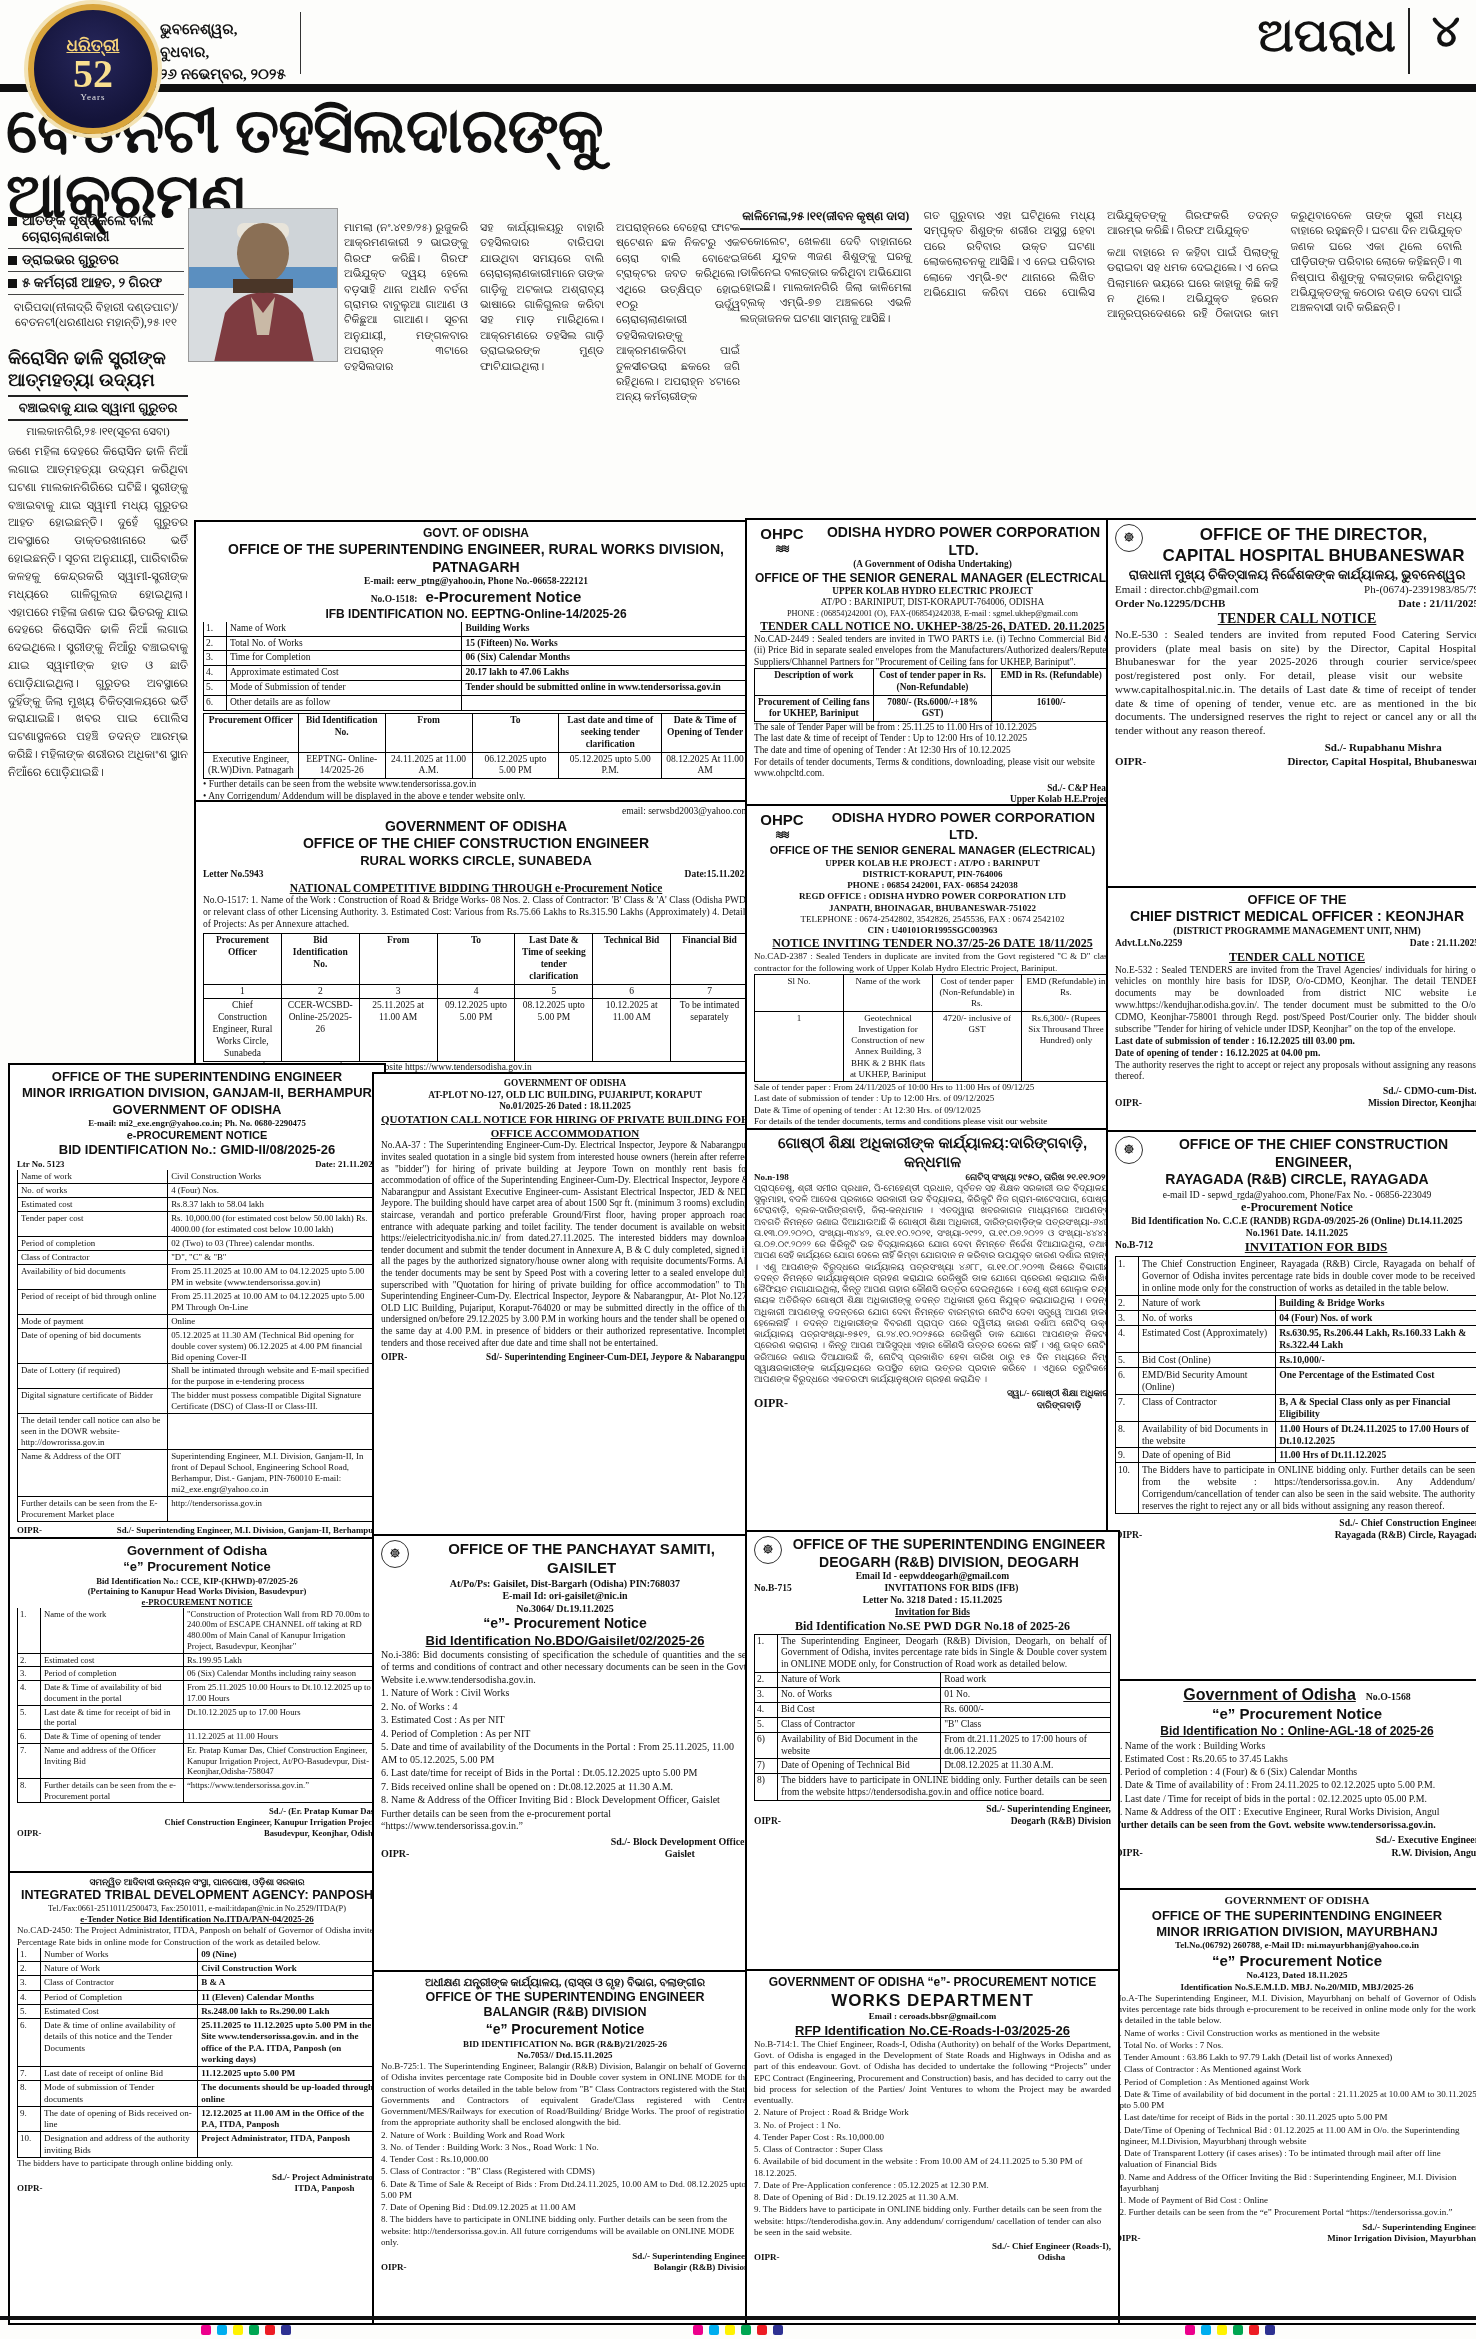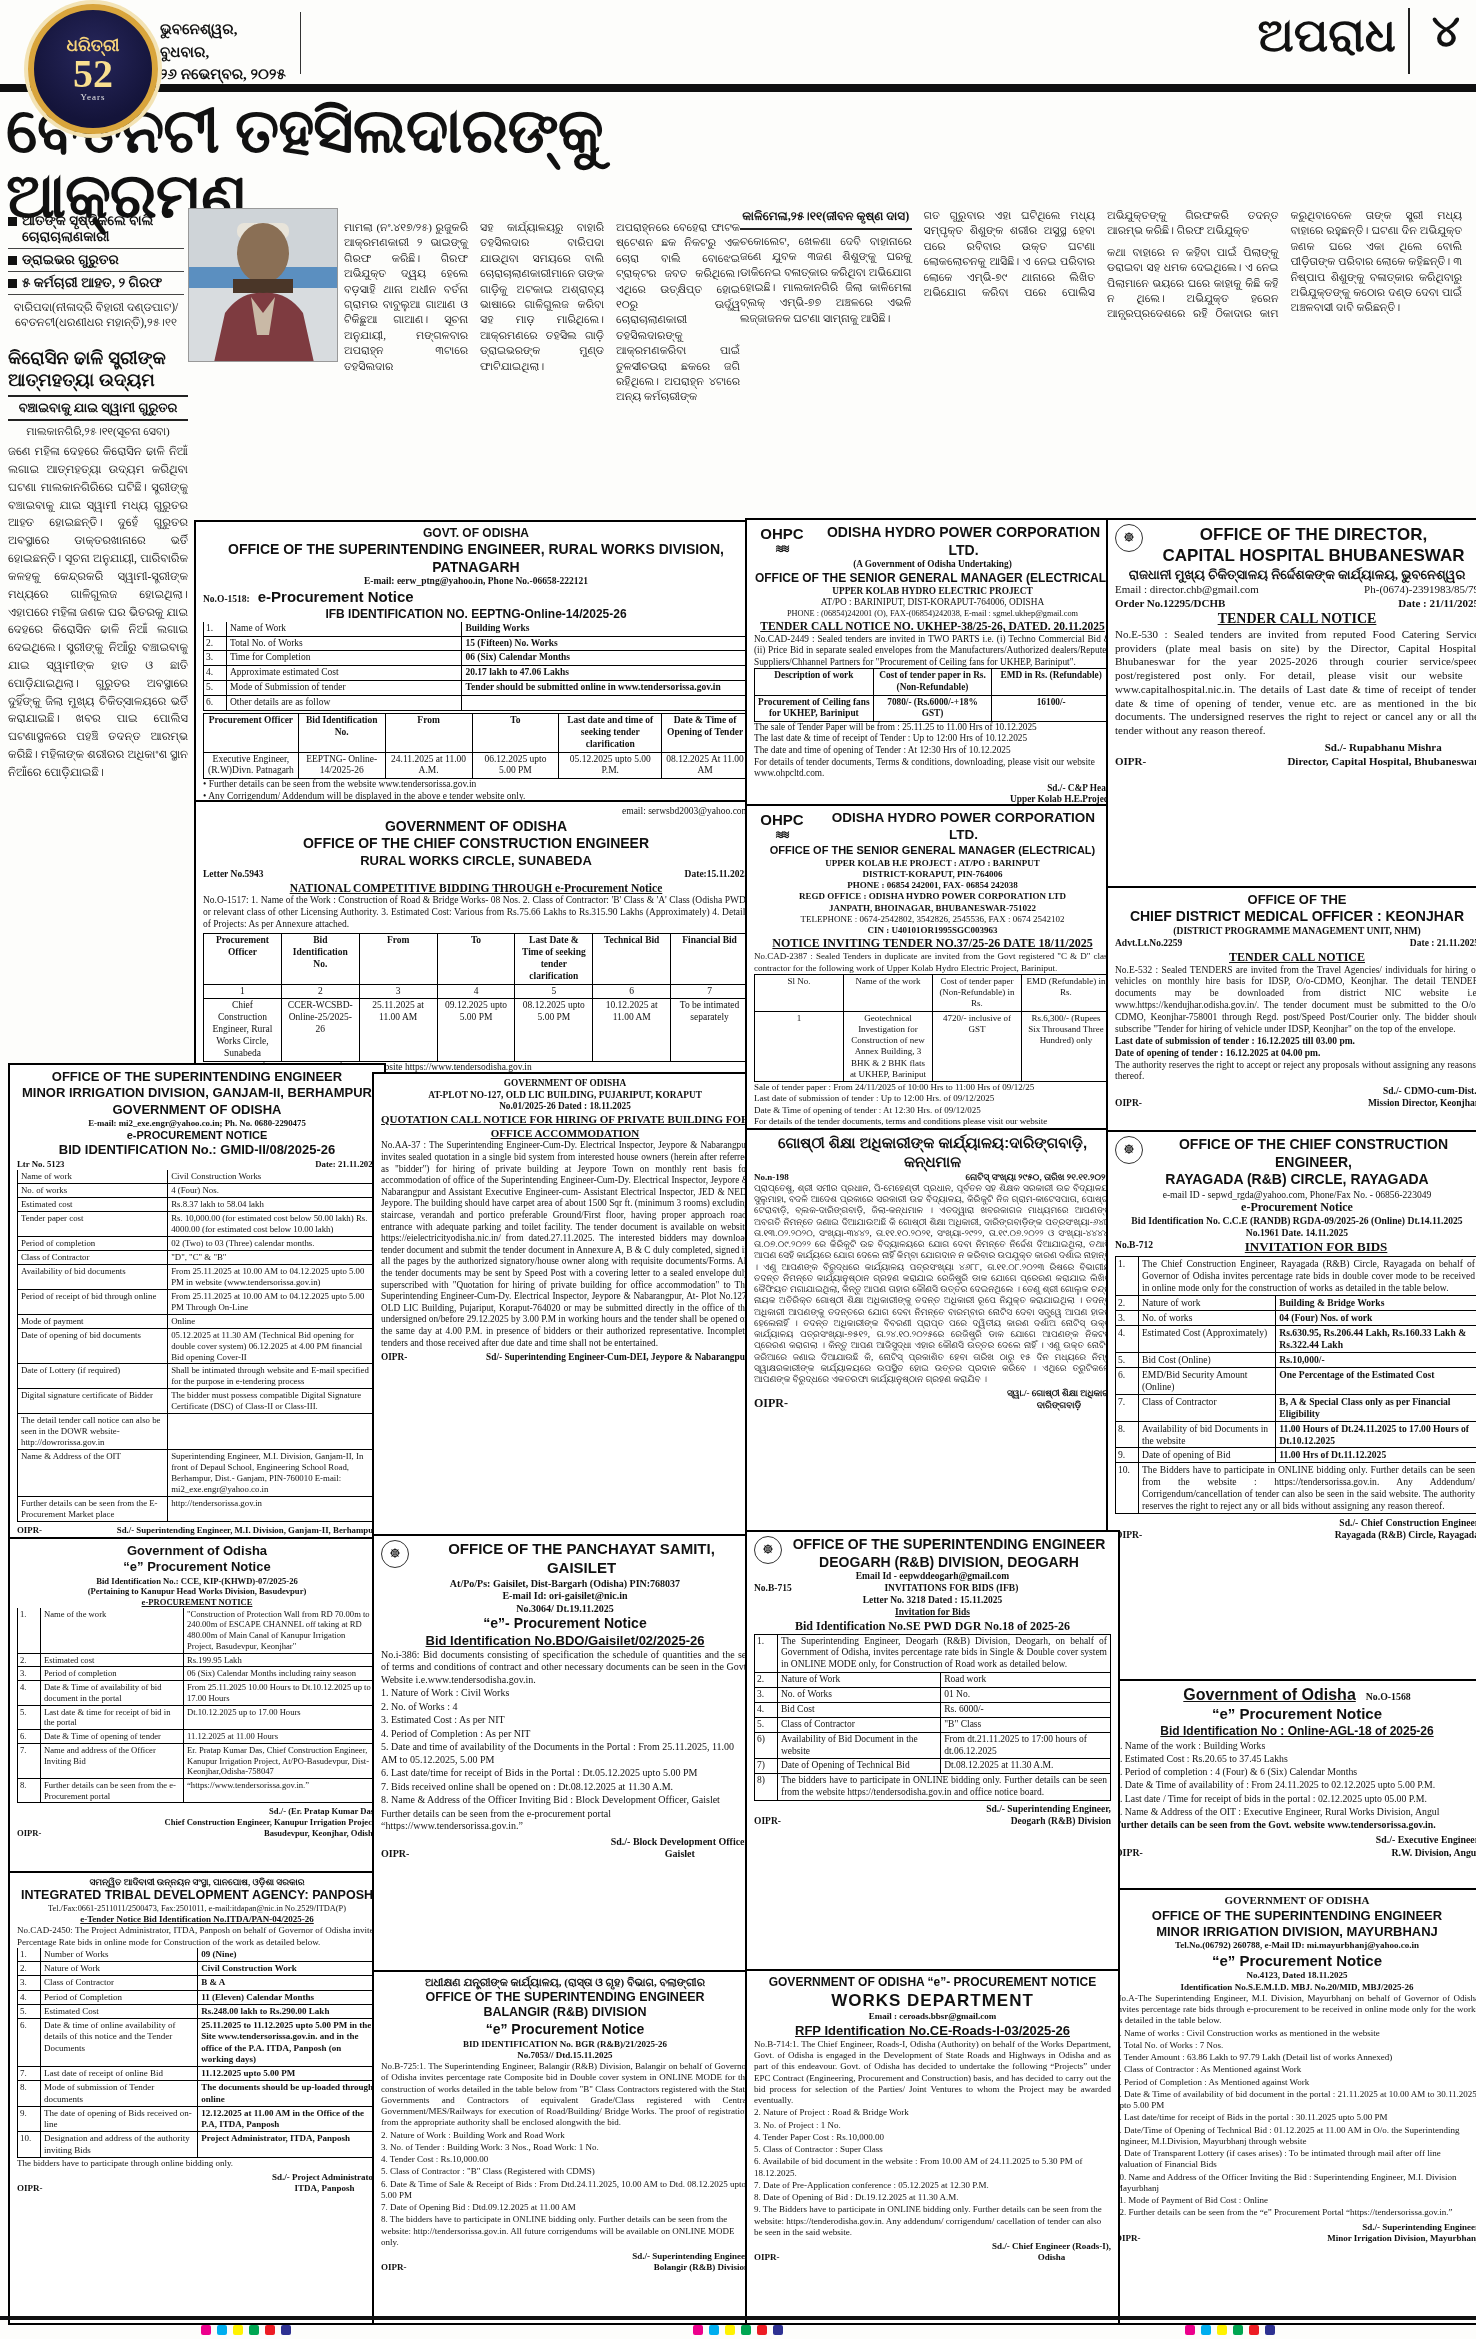--- a/index.html
+++ b/index.html
@@ -4,21 +4,21 @@
 <style>
   html,body{margin:0;padding:0;background:#e8e8e4;}
   .page{position:relative;width:1476px;height:2339px;background:#fdfdfb;margin:0 auto;overflow:hidden;
         font-family:"Liberation Serif",serif;color:#111;}
   
   .masthead{position:absolute;left:0;top:0;width:1476px;height:84px;}
   .m-logo{position:absolute;left:28px;top:4px;width:118px;height:118px;border-radius:50%;
           background:radial-gradient(circle at 50% 38%,#27275c 0%,#14143a 70%);
           border:6px solid #d9a53c;box-shadow:0 0 0 4px #f3e3b5;z-index:5;
           display:flex;flex-direction:column;align-items:center;justify-content:center;color:#f6d37a;}
-  .m-logo .t1{font-size:17px;font-weight:bold;}
+  .m-logo .t1{font-size:17px;font-weight:bold;text-decoration:underline;}
   .m-logo .t2{font-size:40px;font-weight:bold;color:#f9df8f;line-height:.9;}
   .m-logo .t3{font-size:9px;letter-spacing:1px;color:#e8e8e8;}
   .m-date{position:absolute;left:160px;top:18px;width:130px;font-size:15px;font-weight:bold;line-height:1.5;}
   .m-dvd{position:absolute;left:300px;top:12px;height:62px;width:1px;background:#333;}
   .m-section{position:absolute;right:80px;top:8px;font-size:46px;font-weight:bold;
              font-family:"Liberation Sans",sans-serif;}
   .m-pageno{position:absolute;right:16px;top:6px;font-size:44px;font-weight:bold;}
   .m-vrule{position:absolute;right:66px;top:8px;height:66px;width:2px;background:#222;}
   .m-rule{position:absolute;left:0;top:84px;width:1476px;height:8px;background:#101010;}
   
@@ -155,21 +155,21 @@
     <h3>କିରୋସିନ ଢାଳି ସ୍ତ୍ରୀଙ୍କ ଆତ୍ମହତ୍ୟା ଉଦ୍ୟମ</h3>
     <div class="sub">ବଞ୍ଚାଇବାକୁ ଯାଇ ସ୍ୱାମୀ ଗୁରୁତର</div>
     <div class="by">ମାଲକାନଗିରି,୨୫।୧୧(ସୂଚନା ସେବା)</div>
     <div class="body">ଜଣେ ମହିଳା ଦେହରେ କିରୋସିନ ଢାଳି ନିଆଁ ଲଗାଇ ଆତ୍ମହତ୍ୟା ଉଦ୍ୟମ କରିଥିବା ଘଟଣା ମାଲକାନଗିରିରେ ଘଟିଛି। ସ୍ତ୍ରୀଙ୍କୁ ବଞ୍ଚାଇବାକୁ ଯାଇ ସ୍ୱାମୀ ମଧ୍ୟ ଗୁରୁତର ଆହତ ହୋଇଛନ୍ତି। ଦୁହେଁ ଗୁରୁତର ଅବସ୍ଥାରେ ଡାକ୍ତରଖାନାରେ ଭର୍ତି ହୋଇଛନ୍ତି। ସୂଚନା ଅନୁଯାୟୀ, ପାରିବାରିକ କଳହକୁ କେନ୍ଦ୍ରକରି ସ୍ୱାମୀ-ସ୍ତ୍ରୀଙ୍କ ମଧ୍ୟରେ ଗାଳିଗୁଲଜ ହୋଇଥିଲା। ଏହାପରେ ମହିଳା ଜଣକ ଘର ଭିତରକୁ ଯାଇ ଦେହରେ କିରୋସିନ ଢାଳି ନିଆଁ ଲଗାଇ ଦେଇଥିଲେ। ସ୍ତ୍ରୀଙ୍କୁ ନିଆଁରୁ ବଞ୍ଚାଇବାକୁ ଯାଇ ସ୍ୱାମୀଙ୍କ ହାତ ଓ ଛାତି ପୋଡ଼ିଯାଇଥିଲା। ଗୁରୁତର ଅବସ୍ଥାରେ ଦୁହିଁଙ୍କୁ ଜିଲା ମୁଖ୍ୟ ଚିକିତ୍ସାଳୟରେ ଭର୍ତି କରାଯାଇଛି। ଖବର ପାଇ ପୋଲିସ ଘଟଣାସ୍ଥଳରେ ପହଞ୍ଚି ତଦନ୍ତ ଆରମ୍ଭ କରିଛି। ମହିଳାଙ୍କ ଶରୀରର ଅଧିକାଂଶ ସ୍ଥାନ ନିଆଁରେ ପୋଡ଼ିଯାଇଛି।</div>
   </div>
 
   <div class="notice" style="left:194px;top:520px;width:546px;height:276px;font-size:9.5px;">
     <div class="nc big" style="font-size:12px">GOVT. OF ODISHA</div>
     <div class="nc big" style="font-size:14px">OFFICE OF THE SUPERINTENDING ENGINEER, RURAL WORKS DIVISION, PATNAGARH</div>
     <div class="nc b">E-mail: eerw_ptng@yahoo.in, Phone No.-06658-222121</div>
-    <div style="display:flex;gap:8px;align-items:baseline;">
+    <div style="display:flex;gap:8px;align-items:baseline;justify-content:center">
       <span class="b">No.O-1518:</span>
       <span class="big" style="font-size:15px">e-Procurement Notice</span>
     </div>
     <div class="nc big" style="font-size:12px">IFB IDENTIFICATION NO. EEPTNG-Online-14/2025-26</div>
     <div>
 
         <div class="trow">
           <span class="tn">1.</span>
           <span class="tl">Name of Work</span>
           <span class="tv b">Building Works</span>

